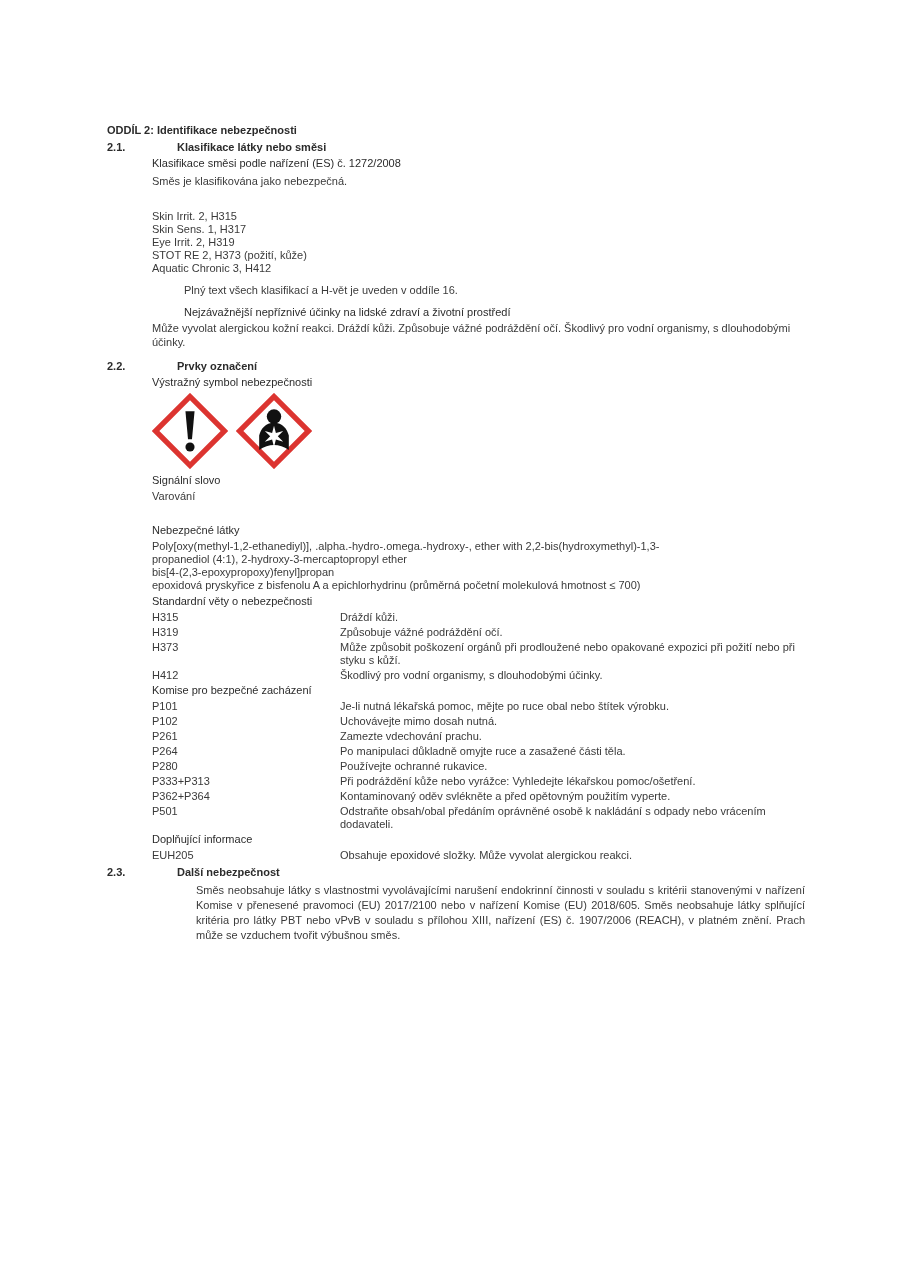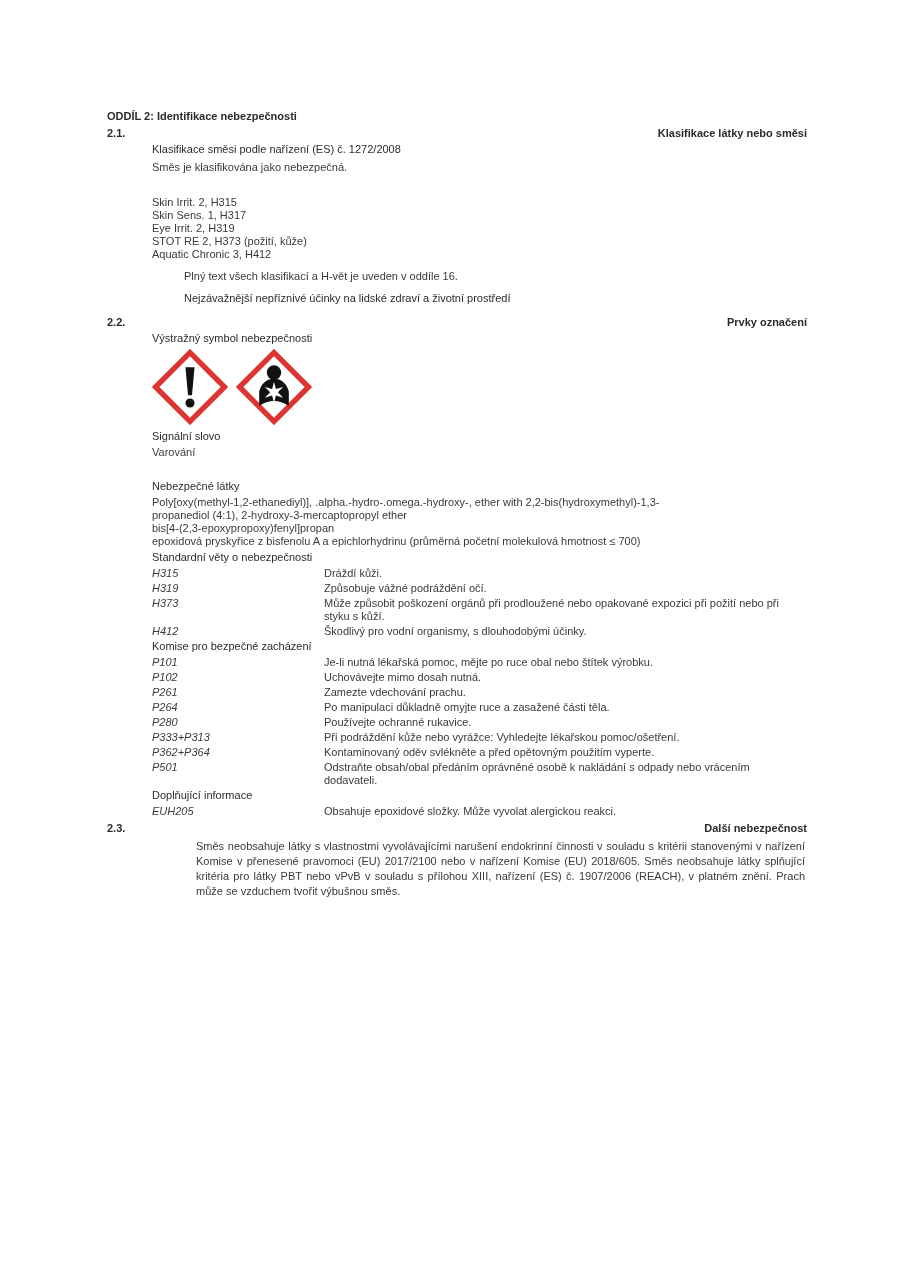--- a/index.html
+++ b/index.html
@@ -3,35 +3,35 @@
 <meta charset="utf-8">
 <style>
   :root { --ghs-red: #dc3430; --ink: #3a3a3a; --ink-bold: #2b2b2b; }
   * { box-sizing: border-box; }
   html, body { margin: 0; padding: 0; }
   body {
     width: 905px; height: 1280px; background: #ffffff; overflow: hidden;
     font-family: "Liberation Sans", "DejaVu Sans", sans-serif;
     font-size: 11px; line-height: 13px; color: var(--ink);
   }
-  .doc { position: absolute; top: 110px; left: 107px; width: 700px; }
+  .doc { position: absolute; top: 124px; left: 107px; width: 700px; }
   .b { font-weight: normal; color: var(--ink-bold); }
   .section-title { font-weight: bold; color: var(--ink-bold); }
-  .numrow { display: flex; margin-top: 4px; justify-content: space-between; }
+  .numrow { display: flex; margin-top: 4px; }
   .numrow .num { width: 45px; flex-shrink: 0; font-weight: bold; color: var(--ink-bold); }
   .numrow .ttl { font-weight: bold; color: var(--ink-bold); padding-left: 25px; }
   .indent { margin-left: 45px; width: 653px; }
   p { margin: 0; }
   .mt3 { margin-top: 3px; } .mt5 { margin-top: 5px; } .mt9 { margin-top: 9px; padding-left: 32px; }
   .mt11 { margin-top: 11px; } .mt21 { margin-top: 21px; } .mt22 { margin-top: 22px; }
   .adverse { margin-top: 3px; line-height: 13.5px; }
   .pictos { margin-top: 4px; display: flex; gap: 8px; }
   .picto { width: 76px; height: 76px; display: block; }
   .stmt-row { display: flex; margin-bottom: 2px; }
-  .stmt-code { width: 172px; flex-shrink: 0; font-style: italic; }
+  .stmt-code { width: 188px; flex-shrink: 0; }
   .stmt-text { flex: 1; }
   .just { margin-top: 4px; line-height: 15px; text-align: justify; margin-left: 44px; }
 </style>
 </head>
 <body>
 
 <div class="doc">
 
   <div class="section-title">ODDÍL 2: Identifikace nebezpečnosti</div>
 
@@ -53,20 +53,21 @@
         <div>Eye Irrit. 2, H319</div>
 
         <div>STOT RE 2, H373 (požití, kůže)</div>
 
         <div>Aquatic Chronic 3, H412</div>
       </div>
 
     <p class="mt9">Plný text všech klasifikací a H-vět je uveden v oddíle 16.</p>
 
     <div class="b mt9">Nejzávažnější nepříznivé účinky na lidské zdraví a životní prostředí</div>
+    <p class="adverse">Může vyvolat alergickou kožní reakci. Dráždí kůži. Způsobuje vážné podráždění očí. Škodlivý pro vodní organismy, s dlouhodobými účinky.</p>
   </div>
 
   <div class="numrow mt11">
     <div class="num">2.2.</div>
     <div class="ttl">Prvky označení</div>
   </div>
 
   <div class="indent">
     <div class="b mt3">Výstražný symbol nebezpečnosti</div>
 

